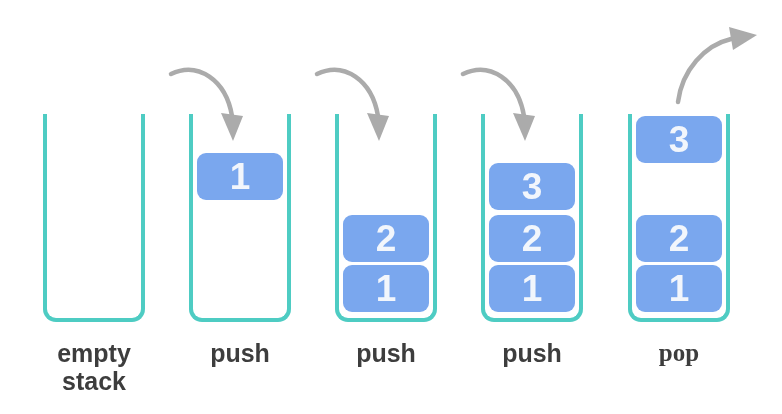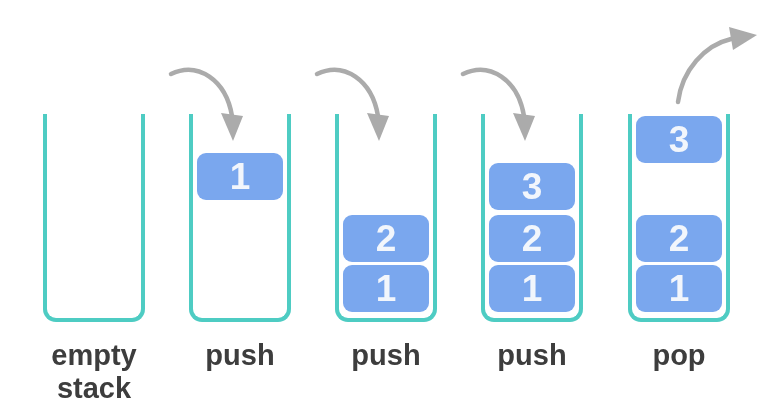--- a/index.html
+++ b/index.html
@@ -41,21 +41,21 @@
     display: flex;
     align-items: center;
     justify-content: center;
   }
   .stage-label {
     position: absolute;
     top: 339px;
     width: 170px;
     text-align: center;
     font-weight: bold;
-    font-size: 29px;
+    font-size: 25px;
     line-height: 1.13;
     color: var(--labeltext);
     white-space: pre-line;
     letter-spacing: 0px;
   }
   .arrow {
     position: absolute;
   }
 </style>
 </head>
@@ -90,14 +90,14 @@
     <div class="block" style="left: 489px; top: 265px;">1</div>
     <div class="stage-label" style="left: 447px;">push</div>
     <svg class="arrow" style="left:669px;top:24px" width="94" height="84" viewBox="0 0 94 84">
       <path d="M9,78 C13,46 36,21 62,15" fill="none" stroke="#ababab" stroke-width="4.5" stroke-linecap="round"></path>
       <polygon points="60,3 88,11 64,26" fill="#ababab"></polygon>
     </svg>
     <div class="vessel" style="left: 628px;"></div>
     <div class="block" style="left: 636px; top: 116px;">3</div>
     <div class="block" style="left: 636px; top: 215px;">2</div>
     <div class="block" style="left: 636px; top: 265px;">1</div>
-    <div class="stage-label" style="left: 594px;">pop</div>
+    <div class="stage-label" style="left: 594px; font-family: Liberation Serif, serif;">pop</div>
   </div>
 
 </body></html>

